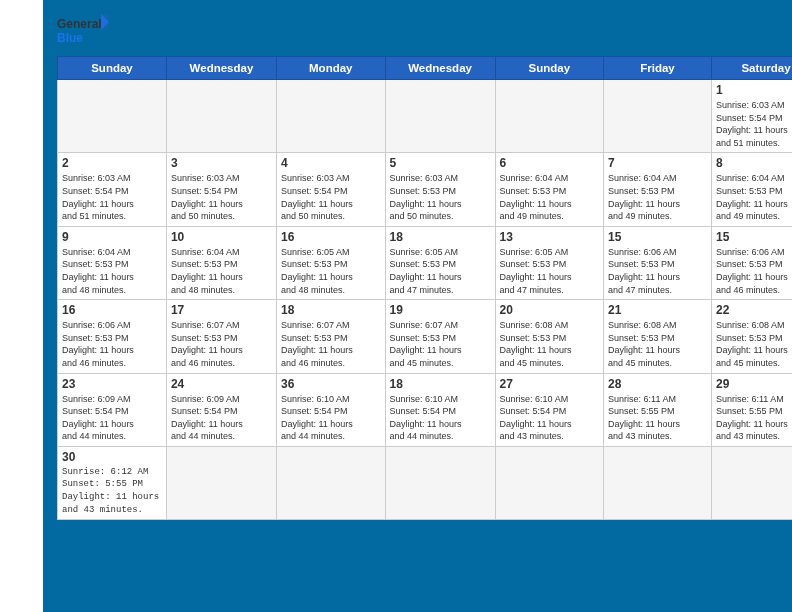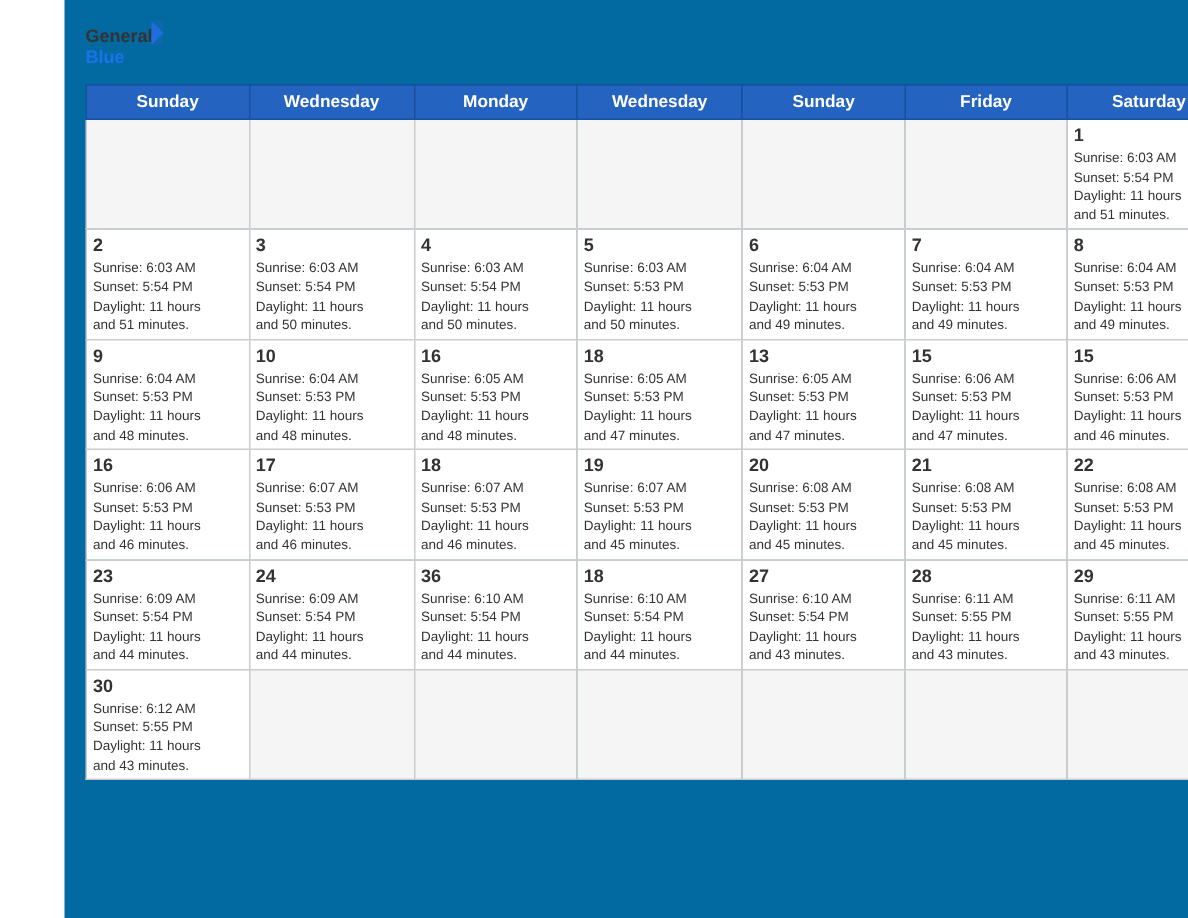--- a/index.html
+++ b/index.html
@@ -332,21 +332,21 @@
             <span class="day-number">29</span>
             <div class="day-info" style="white-space: pre-line;">Sunrise: 6:11 AM
 Sunset: 5:55 PM
 Daylight: 11 hours
 and 43 minutes.</div>
           </td>
         </tr>
         <tr class="last-row">
           <td>
             <span class="day-number">30</span>
-            <div class="day-info" style="white-space: pre-line;">Sunrise: 6:12 AM
+            <div class="day-info" style="white-space: pre-line; font-family: Liberation Mono, monospace;">Sunrise: 6:12 AM
 Sunset: 5:55 PM
 Daylight: 11 hours
 and 43 minutes.</div>
           </td>
           <td class="empty"></td>
           <td class="empty"></td>
           <td class="empty"></td>
           <td class="empty"></td>
           <td class="empty"></td>
           <td class="empty"></td>

